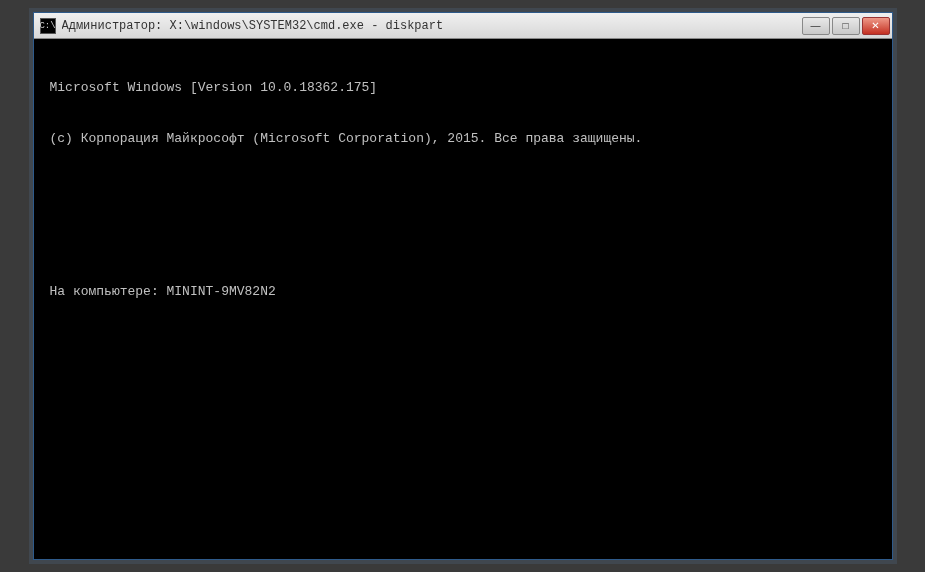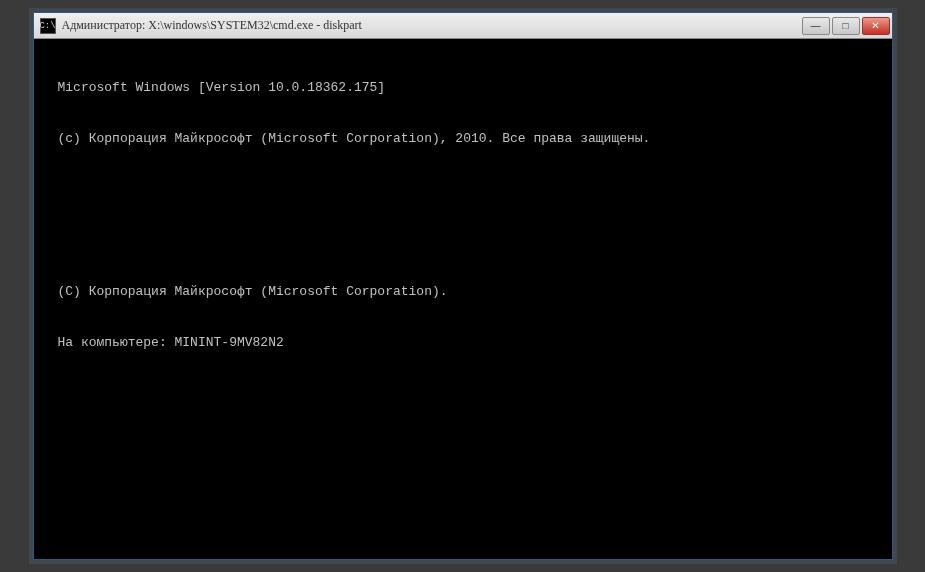--- a/index.html
+++ b/index.html
@@ -36,21 +36,21 @@
       border: 1px solid #555;
       margin-right: 6px;
       display: flex;
       align-items: center;
       justify-content: center;
       font-size: 9px;
       color: #ccc;
     }
     .titlebar-text {
       flex: 1;
-      font-family: Liberation Serif, serif;
+      font-family: Liberation Mono, monospace;
       font-size: 12px;
       color: #333;
       white-space: nowrap;
       overflow: hidden;
     }
     .window-controls {
       display: flex;
       gap: 2px;
     }
     .win-btn {
@@ -65,21 +65,21 @@
       font-size: 10px;
       cursor: pointer;
     }
     .win-btn.min { background: linear-gradient(#e8e8e8,#c8c8c8); color:#333;}
     .win-btn.max { background: linear-gradient(#e8e8e8,#c8c8c8); color:#333;}
     .win-btn.close { background: linear-gradient(#e98,#c43022); color:#fff; border-color:#933;}
     .terminal {
       flex: 1;
       background: #000;
       color: #c0c0c0;
-      padding: 6px 24px;
+      padding: 6px 16px;
       font-size: 13px;
       line-height: 17px;
       white-space: pre;
       overflow: hidden;
       position: relative;
     }
     .line { white-space: pre; }
   </style>
 </head>
 <body>
@@ -90,25 +90,24 @@
     <div class="titlebar-text">Администратор: X:\windows\SYSTEM32\cmd.exe - diskpart</div>
     <div class="window-controls">
       <div class="win-btn min">—</div>
       <div class="win-btn max">□</div>
       <div class="win-btn close">✕</div>
     </div>
   </div>
 
   <div class="terminal">
     <div class="line">Microsoft Windows [Version 10.0.18362.175]</div>
-    <div class="line">(c) Корпорация Майкрософт (Microsoft Corporation), 2010. Все права защищены.</div>
+    <div class="line">(c) Корпорация Майкрософт (Microsoft Corporation), 2015. Все права защищены.</div>
     <div class="line"></div>
     <div class="line"></div>
     <div class="line"></div>
-    <div class="line">(C) Корпорация Майкрософт (Microsoft Corporation).</div>
     <div class="line">На компьютере: MININT-9MV82N2</div>
     <div class="line"></div>
     <div class="line"></div>
     
     
     
     
     
     <div class="line"></div>
     

